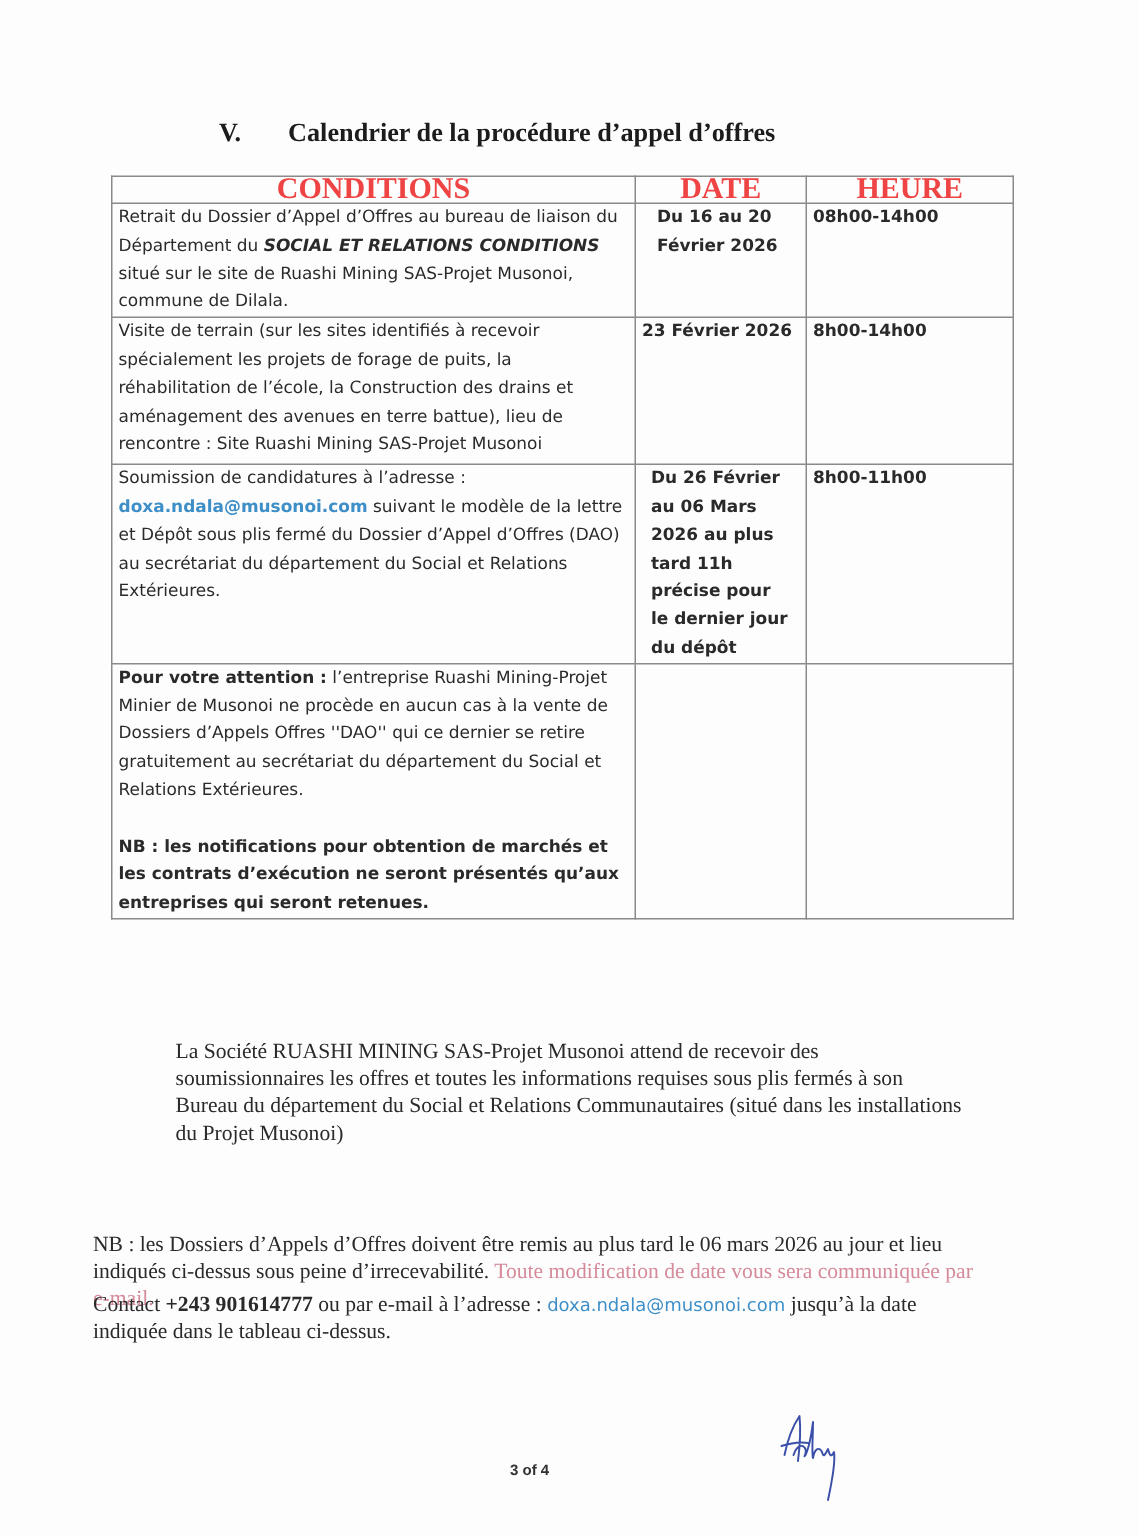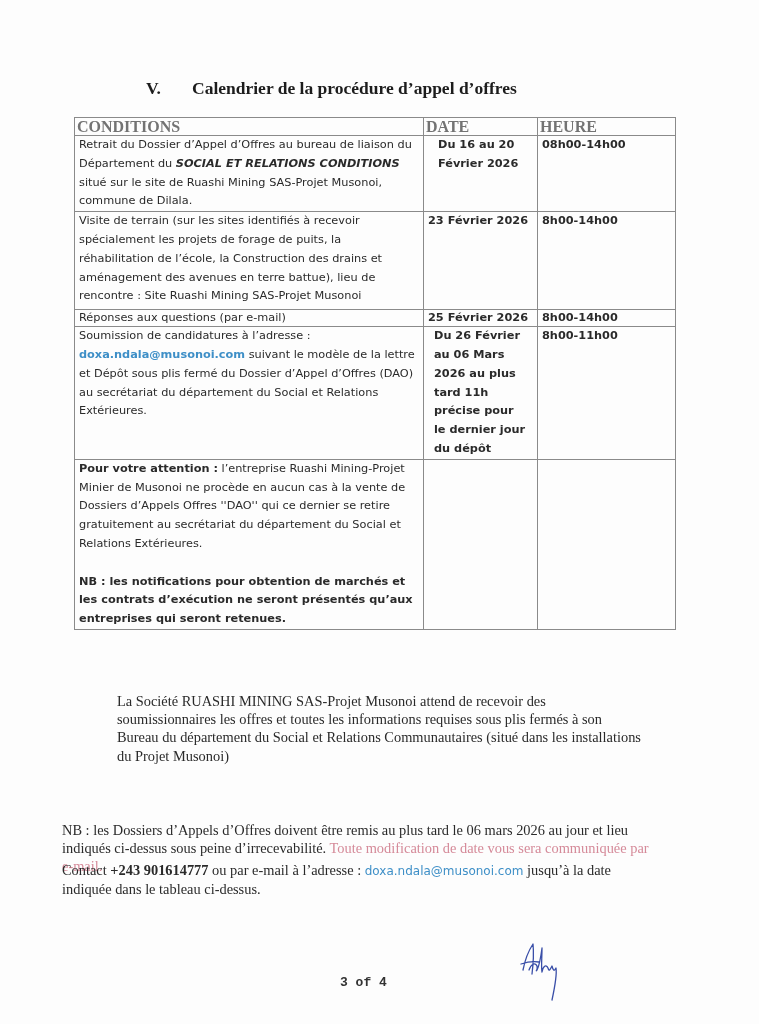--- a/index.html
+++ b/index.html
@@ -48,24 +48,24 @@
     table-layout: fixed;
   }
   table.cal th, table.cal td {
     border: 1.2px solid #8a8a8a;
     vertical-align: top;
     padding: 0 4px;
   }
   table.cal th {
     font-family: "Liberation Serif", "DejaVu Serif", serif;
     font-weight: bold;
-    font-size: 16px;
+    font-size: 20px;
     line-height: 17px;
-    text-align: left;
-    color: #737373;
+    text-align: center;
+    color: #ef4444;
     padding: 0 2px;
     height: 17px;
   }
   table.cal td.date, table.cal td.time {
     text-align: left;
     font-weight: bold;
   }
   col.c1 { width: 349px; }
   col.c2 { width: 114px; }
   col.c3 { width: 138px; }
@@ -88,22 +88,22 @@
   .email-inline {
     color: #3e8fc7;
     font-family: "DejaVu Sans", "Liberation Sans", sans-serif;
     font-size: 12px;
   }
   .phone { font-weight: bold; }
   .page-num {
     position: absolute;
     left: 340px;
     top: 975px;
-    font-family: Liberation Mono, monospace;
-    font-size: 13px;
+    font-family: Liberation Sans, sans-serif;
+    font-size: 10px;
     font-weight: bold;
     color: #333;
   }
   .signature {
     position: absolute;
     left: 515px;
     top: 940px;
     width: 50px;
     height: 62px;
   }
@@ -138,25 +138,20 @@
         <td class="time">08h00-14h00</td>
       </tr>
 
       <tr style="height:98px;margin-left:28px;">
         <td>Visite de terrain (sur les sites identifiés à recevoir spécialement les projets de forage de puits, la réhabilitation de l’école, la Construction des drains et aménagement des avenues en terre battue), lieu de rencontre : Site Ruashi Mining SAS-Projet Musonoi</td>
         <td class="date">23 Février 2026</td>
         <td class="time">8h00-14h00</td>
       </tr>
 
 
-      <tr style="height:17px;">
-        <td style="line-height:16px;">Réponses aux questions (par e-mail)</td>
-        <td class="date" style="line-height:16px;">25 Février 2026</td>
-        <td class="time" style="line-height:16px;">8h00-14h00</td>
-      </tr>
 
       <tr style="height:112px;">
         <td><span>Soumission de candidatures à l’adresse : </span><span class="email">doxa.ndala@musonoi.com</span><span> suivant le modèle de la lettre et Dépôt sous plis fermé du Dossier d’Appel d’Offres (DAO) au secrétariat du département du Social et Relations Extérieures.</span></td>
         <td class="date" style="padding:0 10px;">Du 26 Février au 06 Mars 2026 au plus tard 11h précise pour le dernier jour du dépôt</td>
         <td class="time">8h00-11h00</td>
       </tr>
 
 
       <tr style="height:165px;">
         <td>

